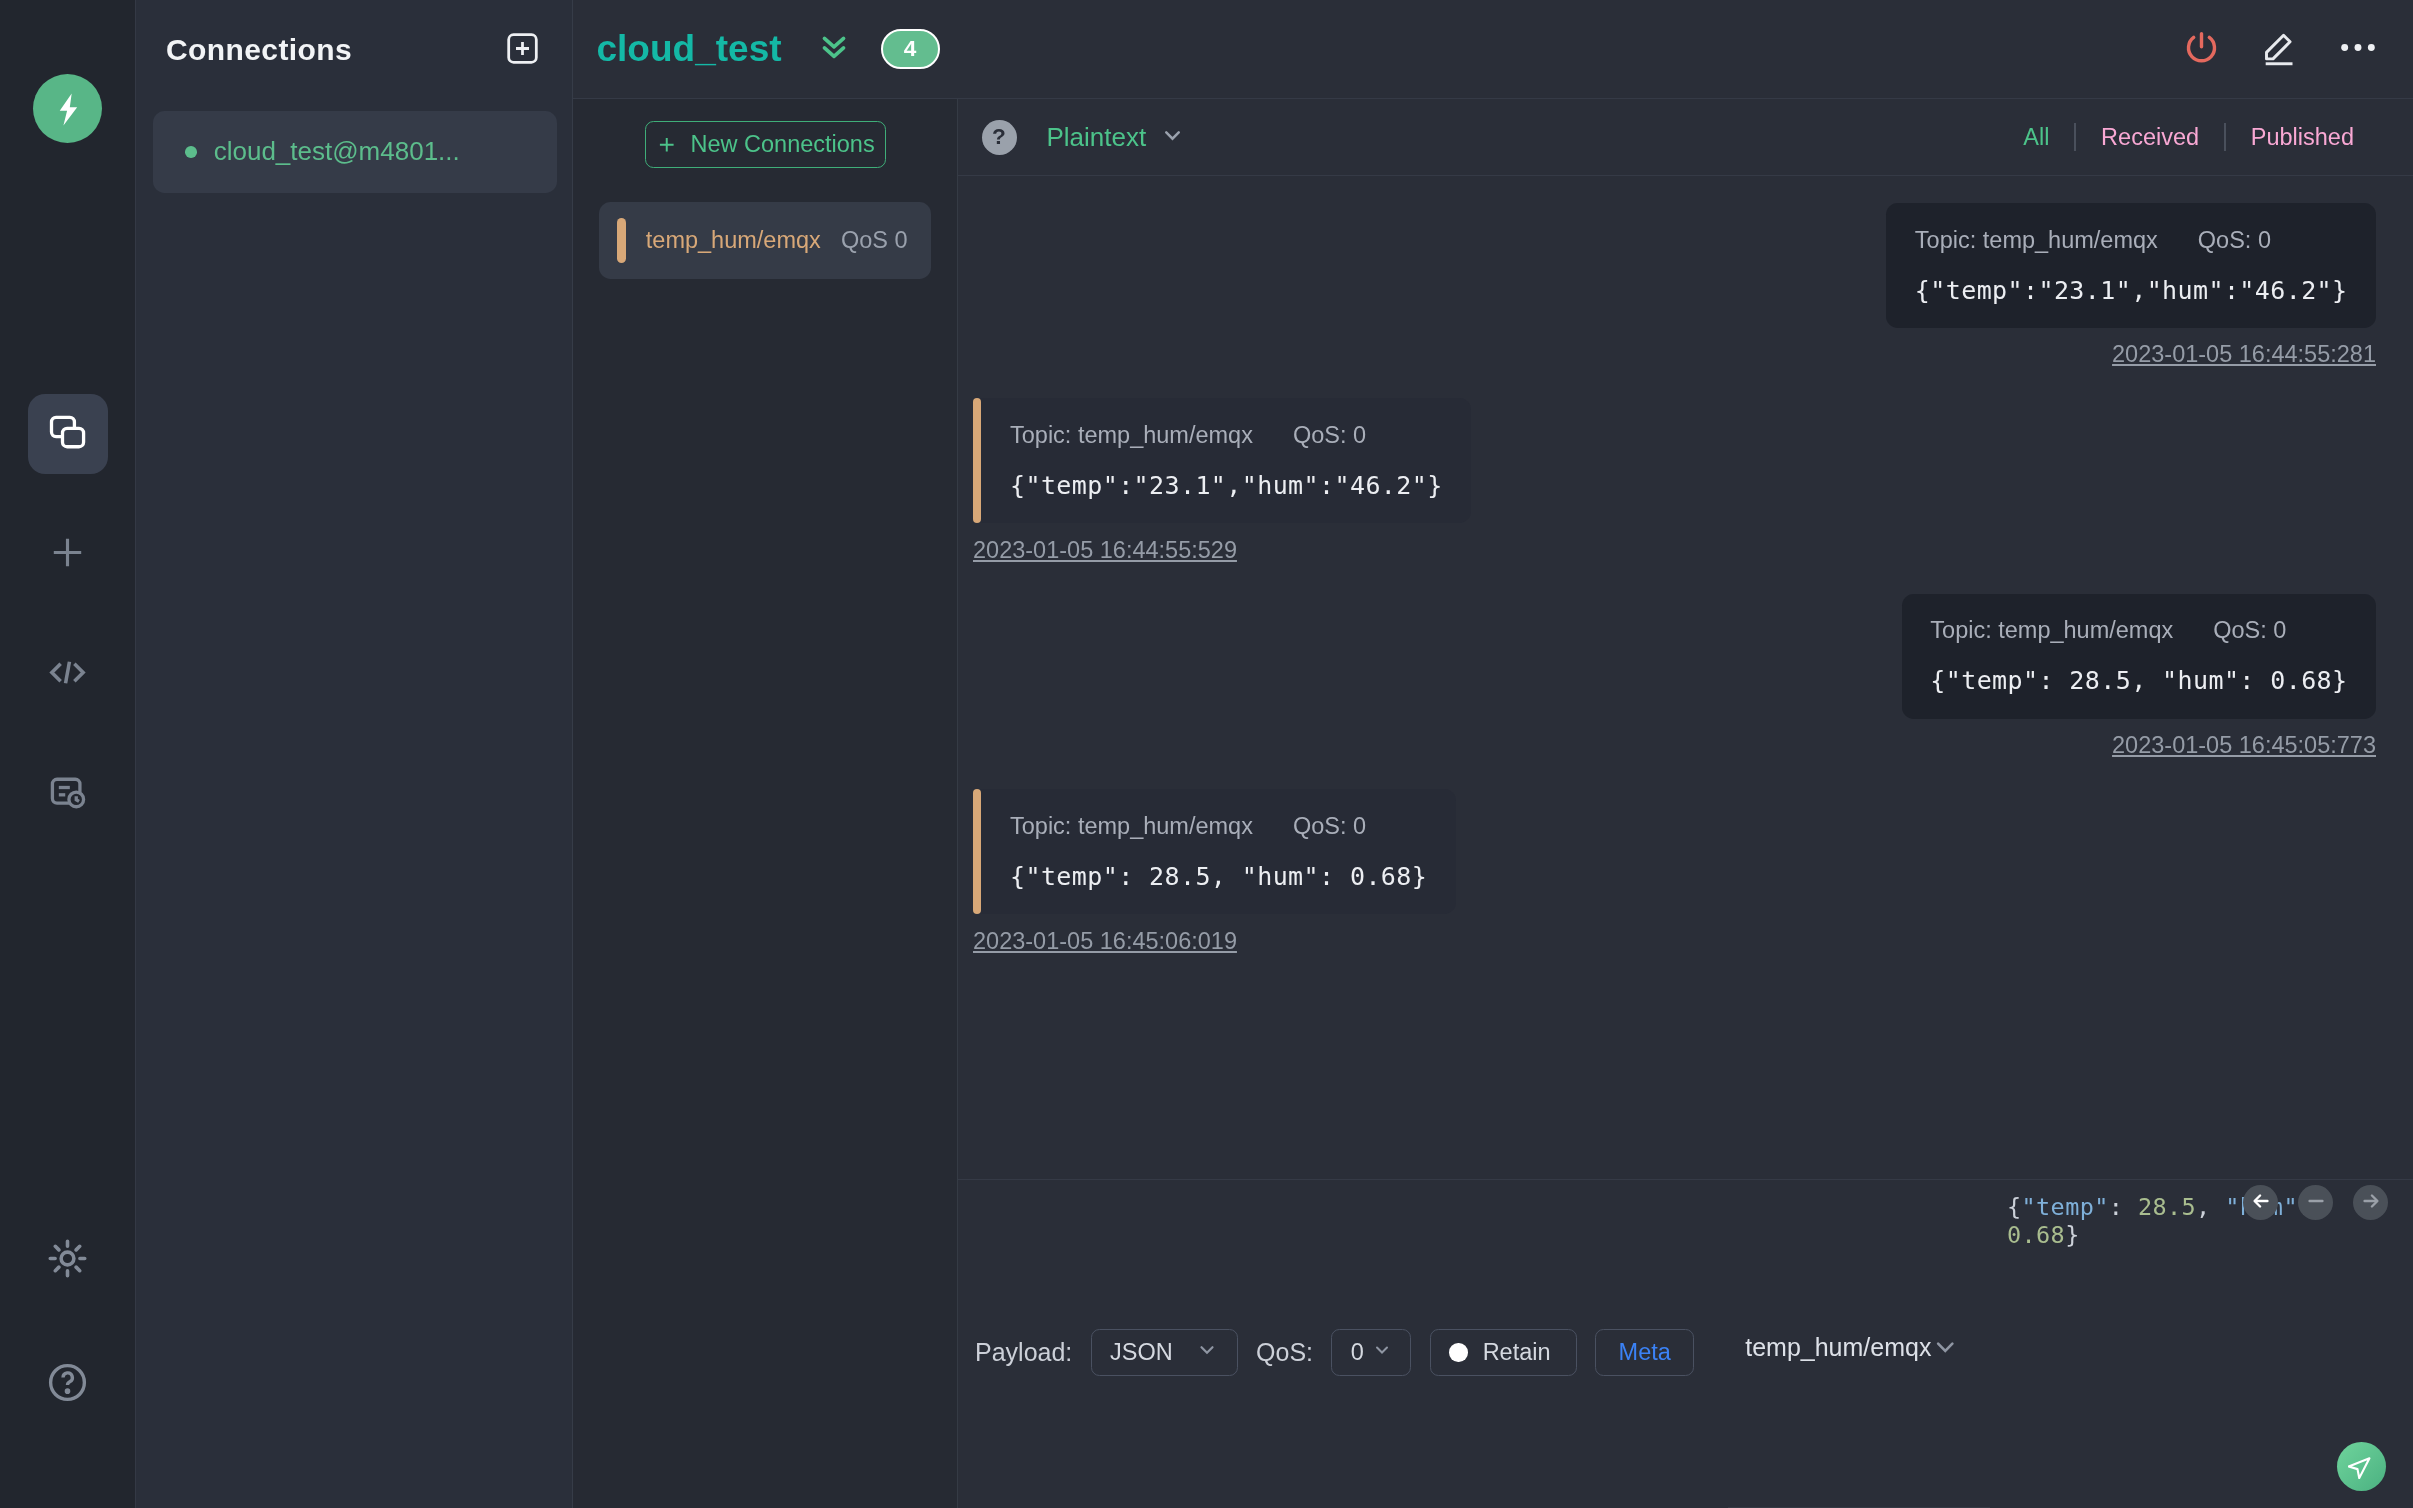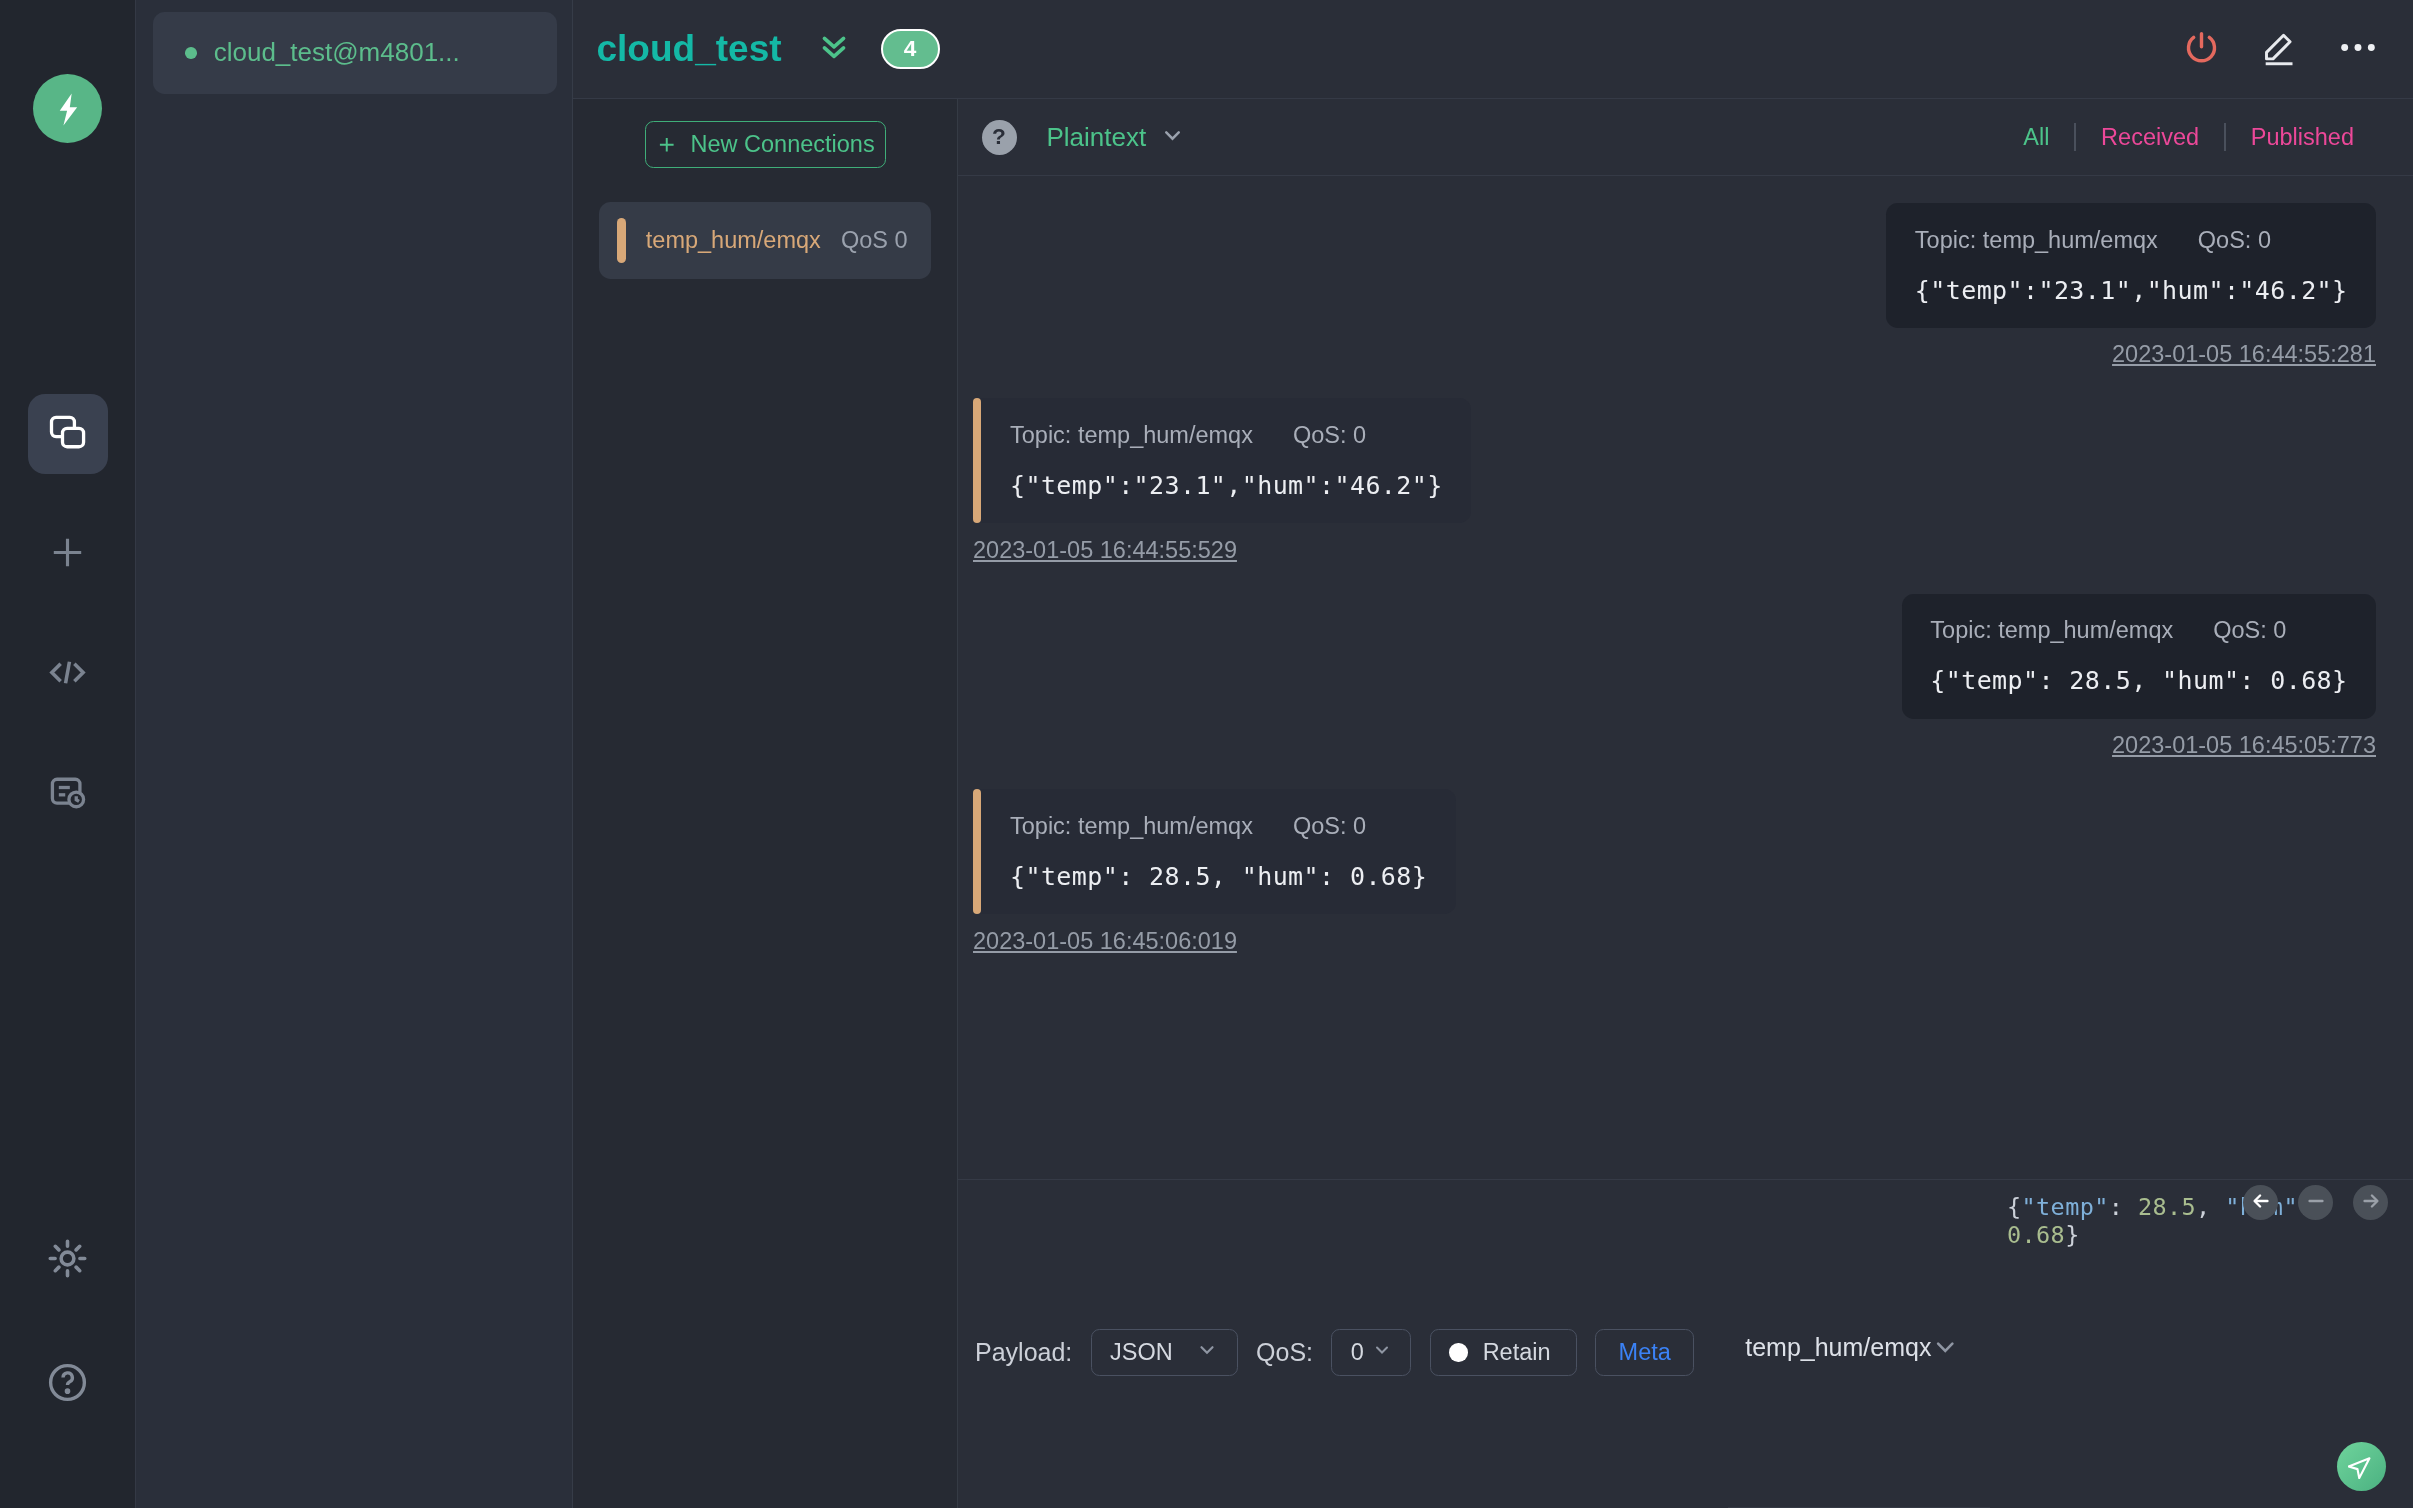--- a/index.html
+++ b/index.html
@@ -92,21 +92,21 @@
     padding:0 34px 0 23.5px; flex-shrink:0;
   }
   .help-circle {
     width:35px; height:35px; border-radius:50%; background:#9aa1ab; color:#2a2e38;
     font-size:22.6px; font-weight:bold; display:flex; align-items:center; justify-content:center;
     cursor:pointer; border:none; font-family:"Liberation Sans", sans-serif;
   }
   .format-select { display:flex; align-items:center; gap:13.4px; margin-left:30px; cursor:pointer; }
   .format-label { color:#4cc38a; font-size:26px; }
   .filters { margin-left:auto; display:flex; align-items:center; }
-  .filter { background:none; border:none; font-size:23.5px; color:#ec4899; cursor:pointer; padding:0 25px; font-family:"Liberation Sans", sans-serif; }
+  .filter { background:none; border:none; font-size:23.5px; color:#f9a8d4; cursor:pointer; padding:0 25px; font-family:"Liberation Sans", sans-serif; }
   .filter.active { color:#4cc38a; }
   .filter-sep { width:1.7px; height:28.5px; background:#4a505c; }
 
   .msg-list { flex:1; overflow:hidden; padding:27px 37px 0 15px; }
   .msg { display:flex; flex-direction:column; margin-bottom:30px; }
   .msg.receive { align-items:flex-start; }
   .msg.publish { align-items:flex-end; }
   .bubble {
     border-radius:11.7px; padding:23.5px 28.5px; position:relative; cursor:pointer;
   }
@@ -224,20 +224,31 @@
             <circle cx="12" cy="12" r="9"></circle>
             <path d="M9.6 9.3a2.5 2.5 0 1 1 3.6 2.3c-.8.4-1.2.9-1.2 1.7"></path>
             <circle cx="12" cy="16.6" r="0.6" fill="#828a97"></circle>
           </svg>
         </span>
       </button>
     </div>
   </aside>
 
   <section class="conn-panel">
+    <div class="conn-panel-header">
+      <span class="conn-title">Connections</span>
+      <button class="icon-btn">
+        <span>
+          <svg width="39" height="39" viewBox="0 0 24 24" fill="none" stroke="#eef0f3" stroke-width="1.7">
+            <rect x="3.5" y="3.5" width="17" height="17" rx="3"></rect>
+              <path d="M12 8v8M8 12h8"></path>
+          </svg>
+        </span>
+      </button>
+    </div>
     <div class="conn-item">
       <span class="conn-dot"></span>
       <span class="conn-label">cloud_test@m4801...</span>
     </div>
   </section>
 
   <div class="right">
 
     <header class="main-header">
       <span class="main-title">cloud_test</span>

